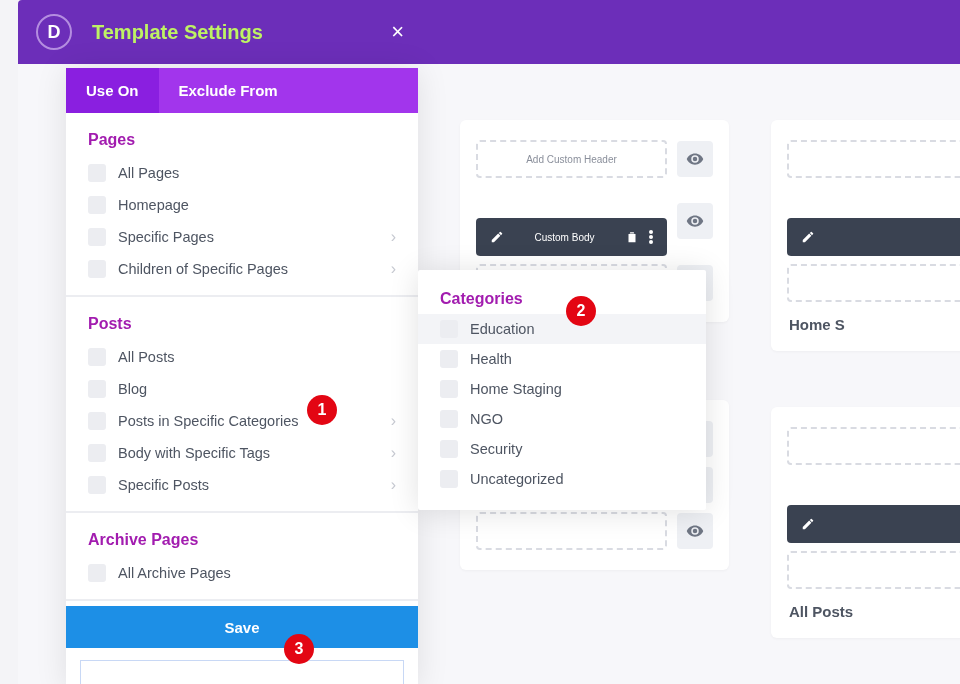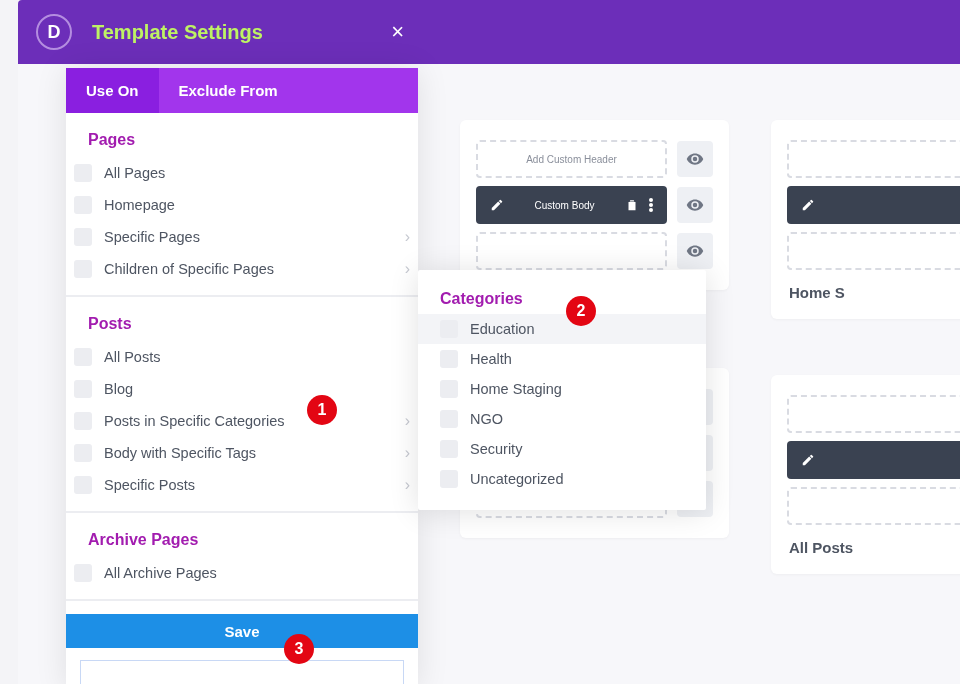--- a/index.html
+++ b/index.html
@@ -9,35 +9,35 @@
 .title-txt { color: #bef264; font-size: 20px; font-weight: 600; margin-left: 20px; }
 .close-x { color: #fff; font-size: 22px; font-weight: 400; margin-left: auto; margin-right: 556px; cursor: pointer; }
 .content-wrap { position: absolute; top: 64px; left: 18px; right: 0; bottom: 0; background: #f7f7fa; }
 .modal { position: absolute; top: 4px; left: 48px; width: 352px; height: 620px; background: #fff; box-shadow: 0 2px 30px rgba(0,0,0,.1); display: flex; flex-direction: column; }
 .tabs { display: flex; background: #a235ec; }
 .tab { padding: 14px 20px; color: #fff; font-size: 15px; font-weight: 600; cursor: pointer; }
 .tab.active { background: #8a1fe0; }
 .groups { flex: 1; overflow: hidden; }
 .group { border-bottom: 2px solid #ecedf1; padding: 18px 0 10px 0; }
 .group-header { color: #a21caf; font-size: 16px; font-weight: 600; padding: 0 22px 8px 22px; }
-.option { display: flex; align-items: center; padding: 7px 8px; cursor: pointer; position: relative; color: #4e5562; font-size: 14.5px; font-weight: 500; }
+.option { display: flex; align-items: center; padding: 7px 22px; cursor: pointer; position: relative; color: #4e5562; font-size: 14.5px; font-weight: 500; }
 .option .cb { width: 18px; height: 18px; background: #ecedf1; border-radius: 3px; margin-right: 12px; flex-shrink: 0; }
 .option .chev { margin-left: auto; color: #c6c9d1; font-size: 16px; }
-.save-bar { height: 34px; background: #1d8fe6; color: #fff; display: flex; align-items: center; justify-content: center; font-weight: 700; font-size: 15px; cursor: pointer; position: relative; }
+.save-bar { height: 42px; background: #1d8fe6; color: #fff; display: flex; align-items: center; justify-content: center; font-weight: 700; font-size: 15px; cursor: pointer; position: relative; }
 .bottom-blank { height: 28px; border: 1px solid #c8d8f5; margin: 12px 14px 0 14px; background: #fff; }
 .flyout { position: absolute; top: 206px; left: 400px; width: 288px; background: #fff; box-shadow: 0 2px 30px rgba(0,0,0,.12); padding: 20px 0 16px 0; border-radius: 2px; }
 .flyout .group-header { padding-bottom: 6px; }
 .flyout .option { padding: 6px 22px; }
 .flyout .option.hi { background: #f3f4f7; padding-left:22px; }
 .bg-cards { position: absolute; top: 56px; left: 442px; right: -80px; display: flex; gap: 42px; }
 .card-col { width: 380px; display: flex; flex-direction: column; }
 .card { background: #fff; border-radius: 6px; padding: 16px 16px; box-shadow: 0 1px 3px rgba(0,0,0,.04); margin-bottom: 28px; }
 .slot { display: flex; align-items: center; padding: 4px 0; gap: 10px; }
 .slot-box { flex: 1; height: 38px; border: 2px dashed #d9dbe2; border-radius: 4px; display: flex; align-items: center; justify-content: center; color: #8a8f9b; font-size: 10px; font-weight: 500; }
-.slot-box.dark { background: #3a4251; border: none; color: #fff; display: flex; align-items: center; justify-content: space-between; padding: 0 14px; }
+.slot-box.dark { background: #3a4251; border: none; color: #fff; display: flex; align-items: center; justify-content: space-between; padding: 0 14px; margin-top: 32px; }
 .slot-box.dark svg { fill: #fff; }
 .eye-btn { width: 36px; height: 36px; background: #eef0f4; border-radius: 4px; display: flex; align-items: center; justify-content: center; }
 .card-label { color: #4e5562; font-size: 15px; font-weight: 600; padding: 10px 2px 2px 2px; }
 .marker { position: absolute; width: 30px; height: 30px; background: #e30613; border-radius: 50%; display: flex; align-items: center; justify-content: center; color: #fff; font-weight: 700; font-size: 16px; z-index: 50; }
 .dark-right { display:flex; align-items:center; gap:10px; }
 .dark-pencil { width:14px; height:14px; }
 </style>
 </head>
 <body>
 

